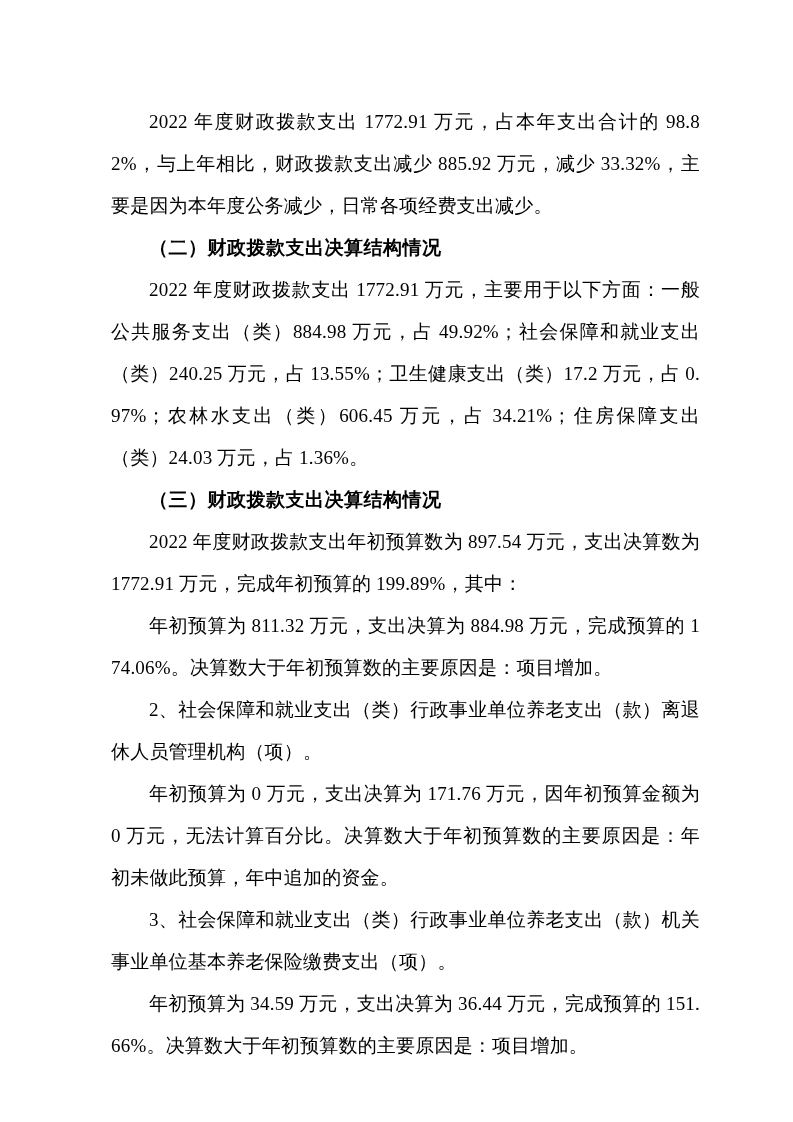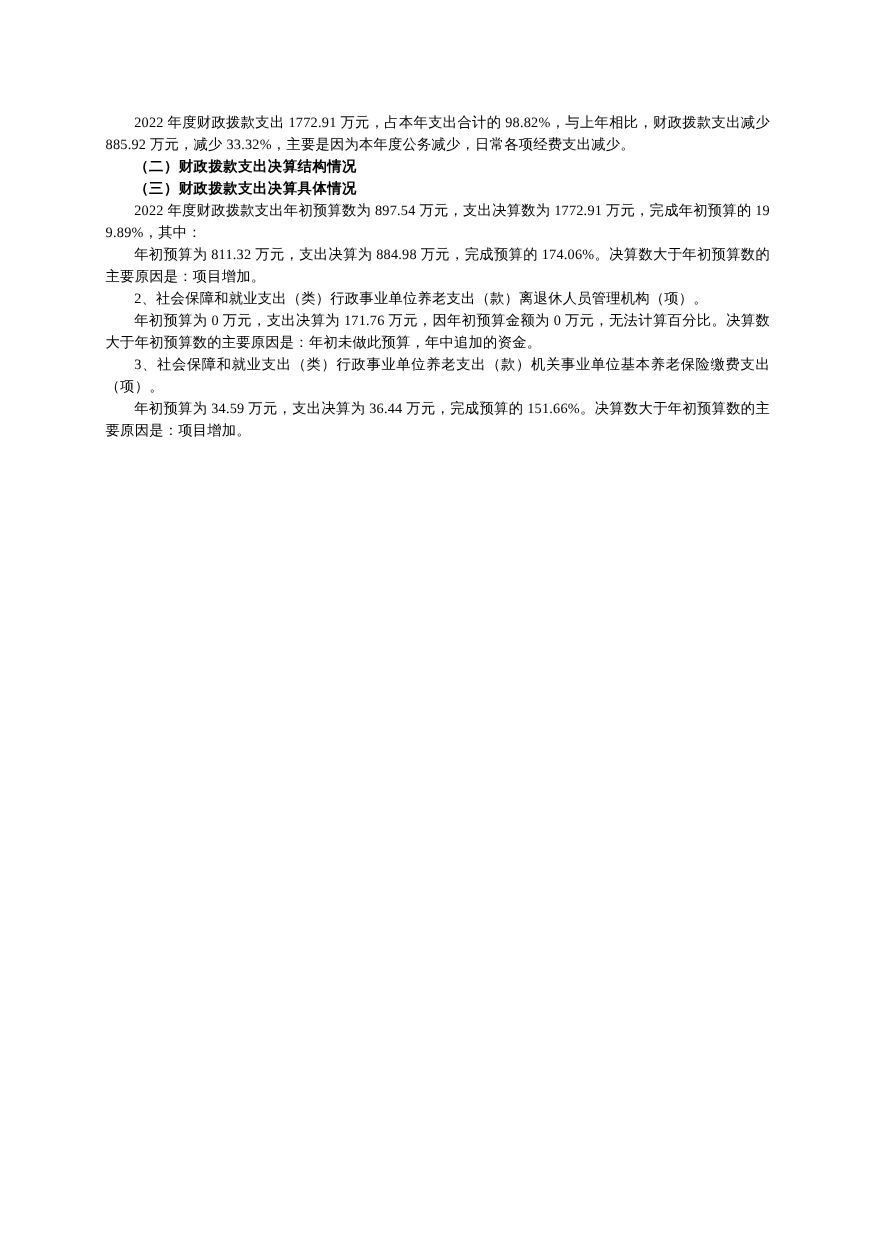--- a/index.html
+++ b/index.html
@@ -14,43 +14,45 @@
   }
   .page {
     position: absolute;
     top: 0; left: 0;
     width: 793px;
     height: 1122px;
     background: #ffffff;
     padding: 101px 93px 0 96px;
   }
   .doc p {
-    font-size: 13px;
-    line-height: 20px;
+    font-size: 19px;
+    line-height: 42px;
     text-align: justify;
     text-justify: inter-ideograph;
     text-indent: 2em;
     letter-spacing: 0.2px;
     word-break: break-all;
+    margin-left: 15px;
   }
   .doc p.heading {
     font-family: Liberation Serif, serif;
     font-weight: bold;
     text-align: left;
     letter-spacing: 0.5px;
   }
 </style>
 </head>
 <body>
 
 <div class="page">
   <div class="doc">
     <p class="body">2022 年度财政拨款支出 1772.91 万元，占本年支出合计的 98.82%，与上年相比，财政拨款支出减少 885.92 万元，减少 33.32%，主要是因为本年度公务减少，日常各项经费支出减少。</p>
     <p class="heading">（二）财政拨款支出决算结构情况</p>
-    <p class="heading">（三）财政拨款支出决算具体情况</p>
+    <p class="body">2022 年度财政拨款支出 1772.91 万元，主要用于以下方面：一般公共服务支出（类）884.98 万元，占 49.92%；社会保障和就业支出（类）240.25 万元，占 13.55%；卫生健康支出（类）17.2 万元，占 0.97%；农林水支出（类）606.45 万元，占 34.21%；住房保障支出（类）24.03 万元，占 1.36%。</p>
+    <p class="heading">（三）财政拨款支出决算结构情况</p>
     <p class="body">2022 年度财政拨款支出年初预算数为 897.54 万元，支出决算数为 1772.91 万元，完成年初预算的 199.89%，其中：</p>
     <p class="body">年初预算为 811.32 万元，支出决算为 884.98 万元，完成预算的 174.06%。决算数大于年初预算数的主要原因是：项目增加。</p>
     <p class="body">2、社会保障和就业支出（类）行政事业单位养老支出（款）离退休人员管理机构（项）。</p>
     <p class="body">年初预算为 0 万元，支出决算为 171.76 万元，因年初预算金额为 0 万元，无法计算百分比。决算数大于年初预算数的主要原因是：年初未做此预算，年中追加的资金。</p>
     <p class="body">3、社会保障和就业支出（类）行政事业单位养老支出（款）机关事业单位基本养老保险缴费支出（项）。</p>
     <p class="body">年初预算为 34.59 万元，支出决算为 36.44 万元，完成预算的 151.66%。决算数大于年初预算数的主要原因是：项目增加。</p>
   </div>
 </div>
 
 </body></html>

